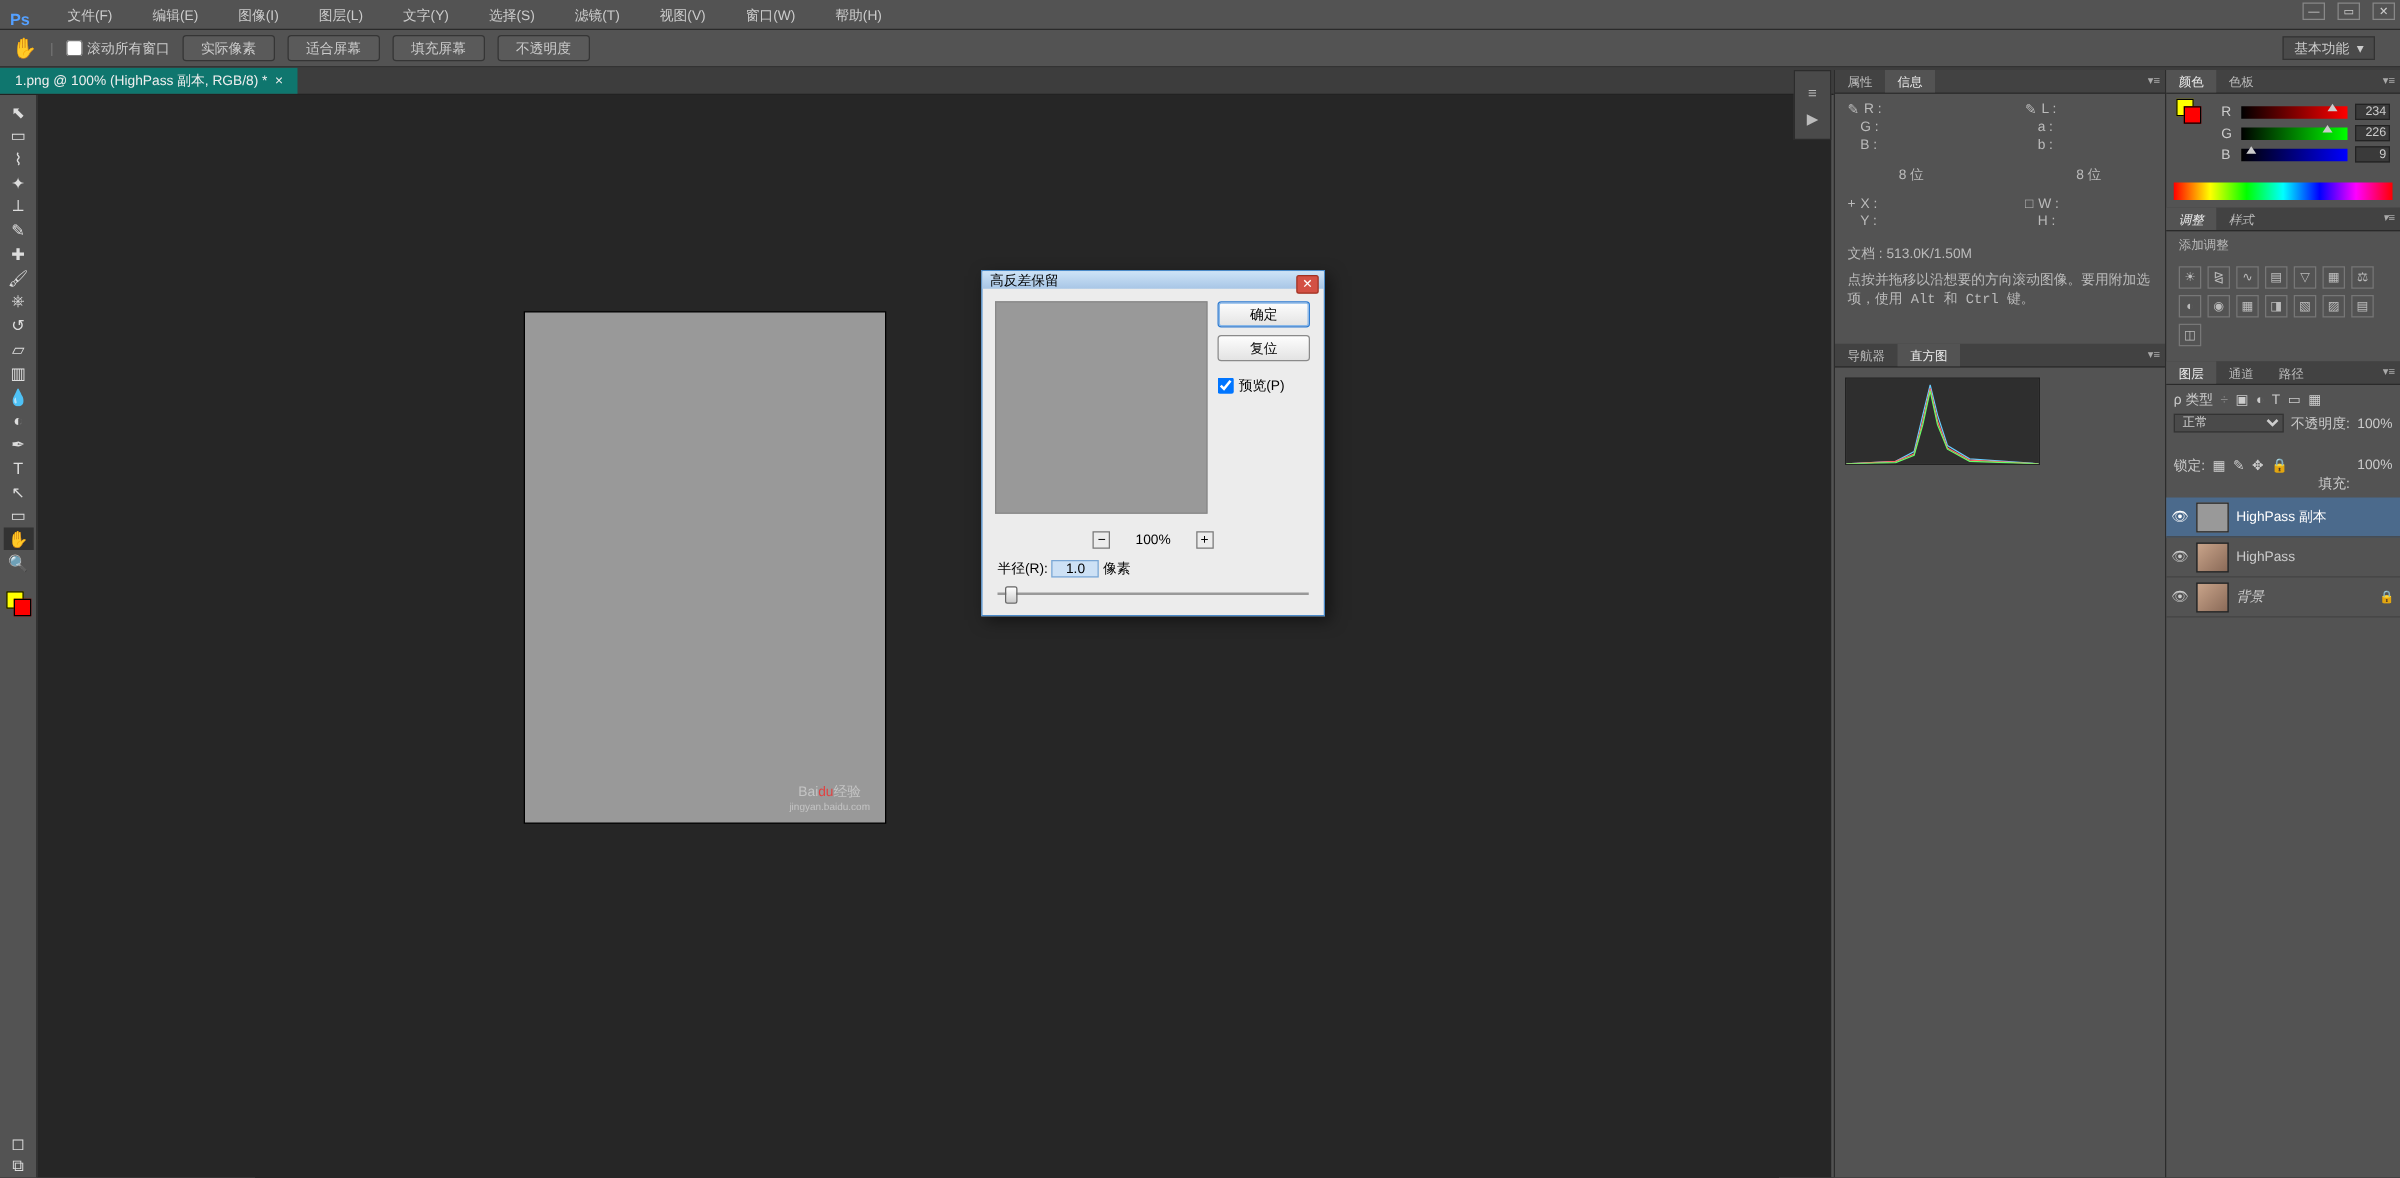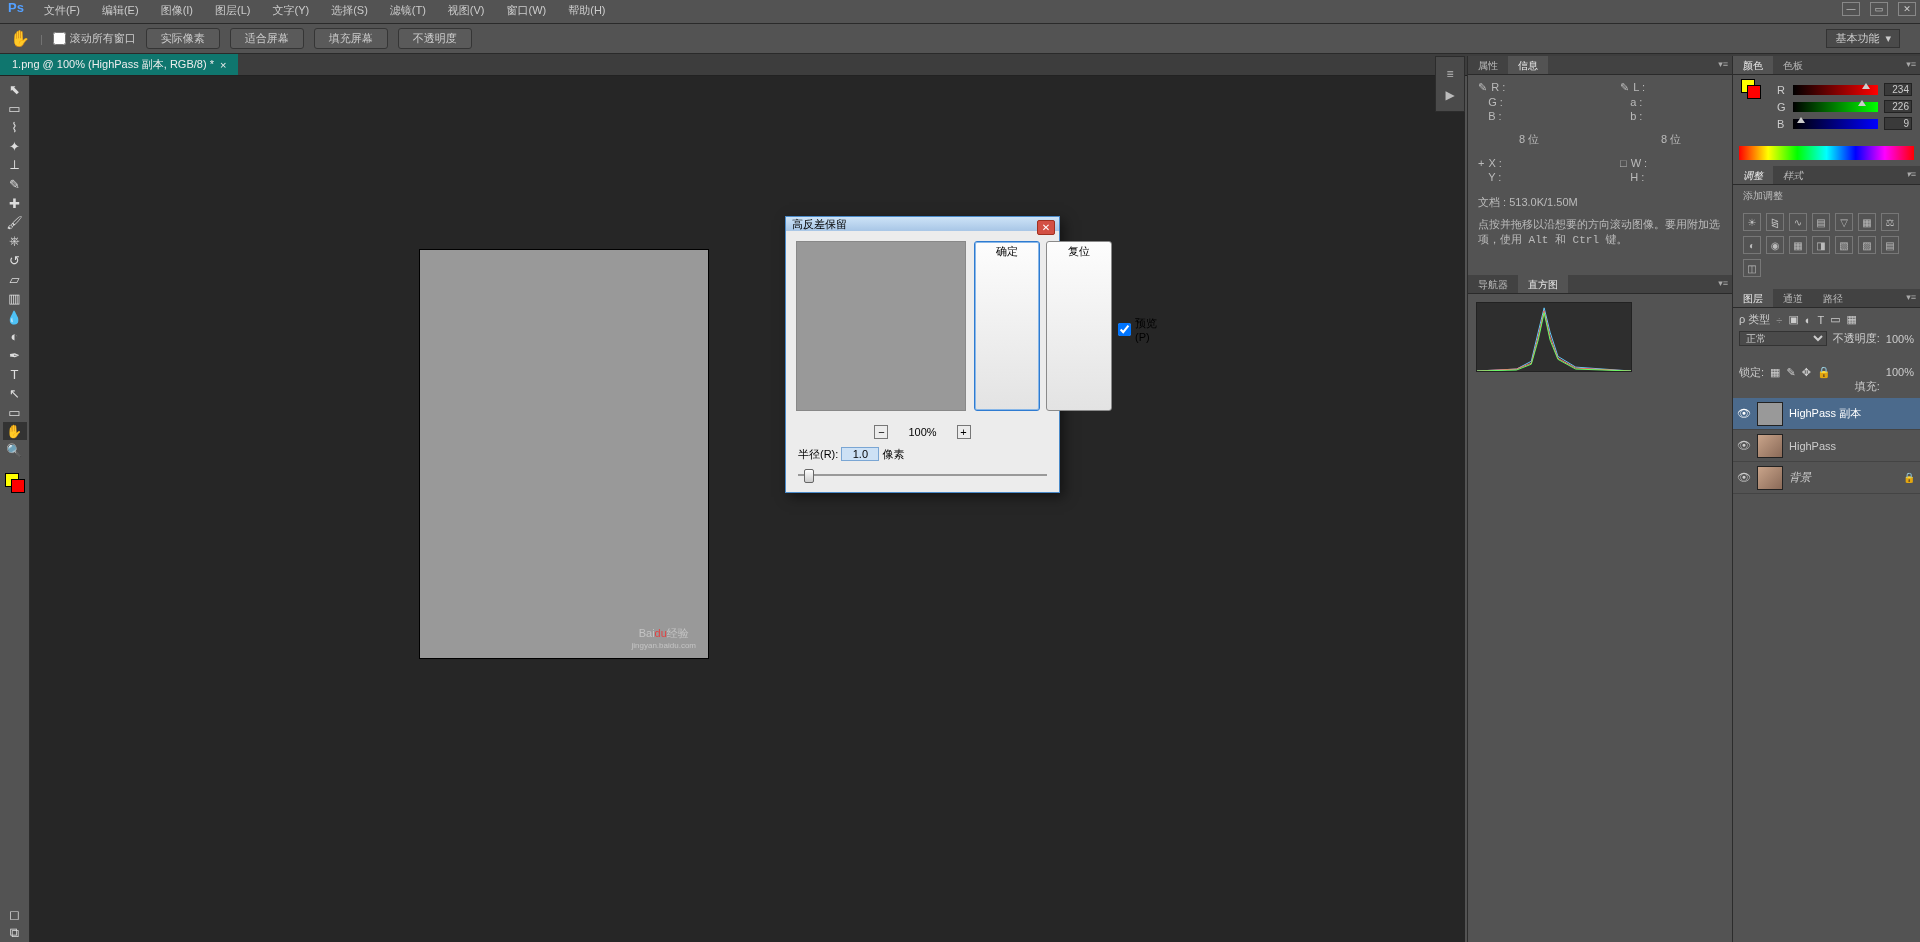--- a/index.html
+++ b/index.html
@@ -1,17 +1,17 @@
 <!DOCTYPE html>
 <html><head>
 <meta charset="utf-8">
 <style>
   * { margin:0; padding:0; box-sizing:border-box; font-family:"Segoe UI",Tahoma,sans-serif; font-size:11px; }
   body { background:#535353; color:#ccc; overflow:hidden; width:1920px; height:942px; position:relative; }
-  .menubar { height:24px; background:#535353; display:flex; align-items:flex-start; padding-left:8px; gap:6px; border-bottom:1px solid #2a2a2a; }
+  .menubar { height:24px; background:#535353; display:flex; align-items:flex-end; padding-left:8px; gap:16px; border-bottom:1px solid #2a2a2a; }
   .ps-logo { color:#54a0ff; font-weight:bold; font-size:13px; margin-right:6px; }
   .menu-item { padding:3px 8px; cursor:pointer; }
   .winctrl { position:absolute; right:4px; top:2px; display:flex; gap:10px; }
   .winbtn { width:18px; height:14px; border:1px solid #888; display:flex; align-items:center; justify-content:center; font-size:9px; cursor:pointer; }
   .optionsbar { height:30px; background:#535353; display:flex; align-items:center; gap:10px; padding-left:10px; border-bottom:1px solid #2a2a2a; position:relative;}
   .opt-check { display:flex; align-items:center; gap:4px; }
   .opt-btn { background:#5a5a5a; border:1px solid #353535; padding:2px 14px; border-radius:3px; cursor:pointer;text-align:center; }
   .workspace-picker{ position:absolute; right:20px; top:5px; background:#4a4a4a; border:1px solid #333; padding:1px 8px; display:flex; align-items:center; gap:6px;}
   .doctabs { height:22px; background:#3d3d3d; display:flex; align-items:center; border-bottom:1px solid #222;}
   .doctab { background:#0f766e; color:#eee; padding:3px 12px; display:flex; align-items:center; gap:6px; font-size:11px;}
@@ -57,21 +57,21 @@
   .eye{width:14px;text-align:center;cursor:pointer;}
   .thumb{width:26px;height:24px;background:#999;border:1px solid #222;}
   .thumb.bgimg{background:linear-gradient(135deg,#c9a48a,#8a6a58);}
   .lock-icon{margin-left:auto;font-size:10px;color:#bbb;}
   
   .dialog{position:absolute;left:785px;top:216px;width:275px;background:#ececec;color:#000;border:1px solid #4a8ac9;box-shadow:4px 4px 12px rgba(0,0,0,.5);}
   .dlg-title{background:linear-gradient(#cde3f7,#a8c6e6);height:14px;display:flex;align-items:center;padding:0 6px;font-size:11px;position:relative;}
   .dlg-close{position:absolute;right:4px;top:3px;width:18px;height:15px;background:#d35044;color:#fff;text-align:center;line-height:14px;border:1px solid #a03020;border-radius:2px;cursor:pointer;font-size:10px;}
   .dlg-body{padding:10px;display:flex;gap:8px;}
   .dlg-preview{width:170px;height:170px;background:#999;border:1px solid #888;}
-  .dlg-btns{display:flex;flex-direction:row;gap:6px;}
+  .dlg-btns{display:flex;flex-direction:column;gap:6px;}
   .dlg-btn{width:74px;padding:2px 0;background:linear-gradient(#fdfdfd,#e3e3e3);border:1px solid #8a8a8a;border-radius:3px;text-align:center;cursor:pointer;font-size:11px;}
   .dlg-btn.primary{border:1px solid #2e7bd1;box-shadow:0 0 0 1px #88b7e8 inset;}
   .dlg-check{display:flex;align-items:center;gap:4px;margin-top:6px;font-size:11px;}
   .dlg-zoom{display:flex;justify-content:center;align-items:center;gap:20px;padding:4px 0 8px 0;font-size:11px;}
   .zbtn{width:14px;height:14px;border:1px solid #777;display:flex;align-items:center;justify-content:center;cursor:pointer;}
   .dlg-radius{padding:0 12px 10px 12px;font-size:11px;}
   .dlg-radius input{width:38px;border:1px solid #7aa6d4;background:#cde1f5;text-align:center;}
   .slider{margin-top:6px;height:14px;position:relative;}
   .slider .track{position:absolute;left:0;right:0;top:6px;height:2px;background:#999;}
   .slider .thumb{position:absolute;left:6px;top:1px;width:10px;height:14px;background:linear-gradient(#fff,#ccc);border:1px solid #666;border-radius:2px;}

